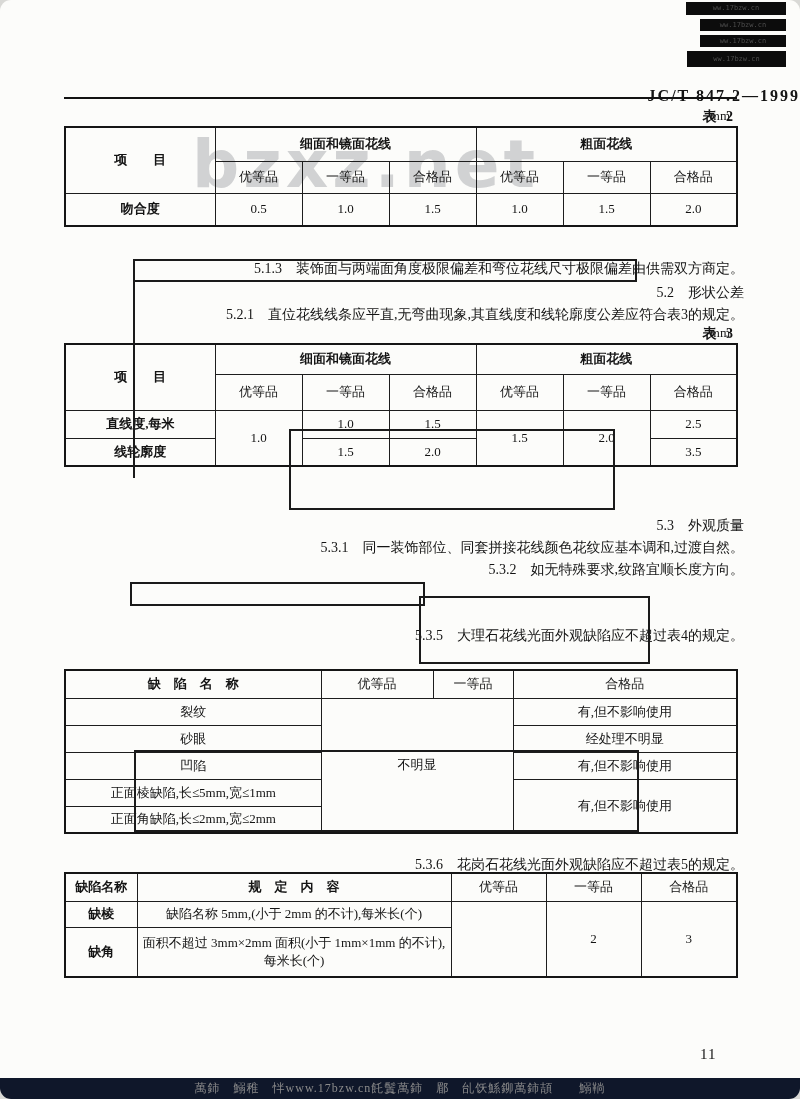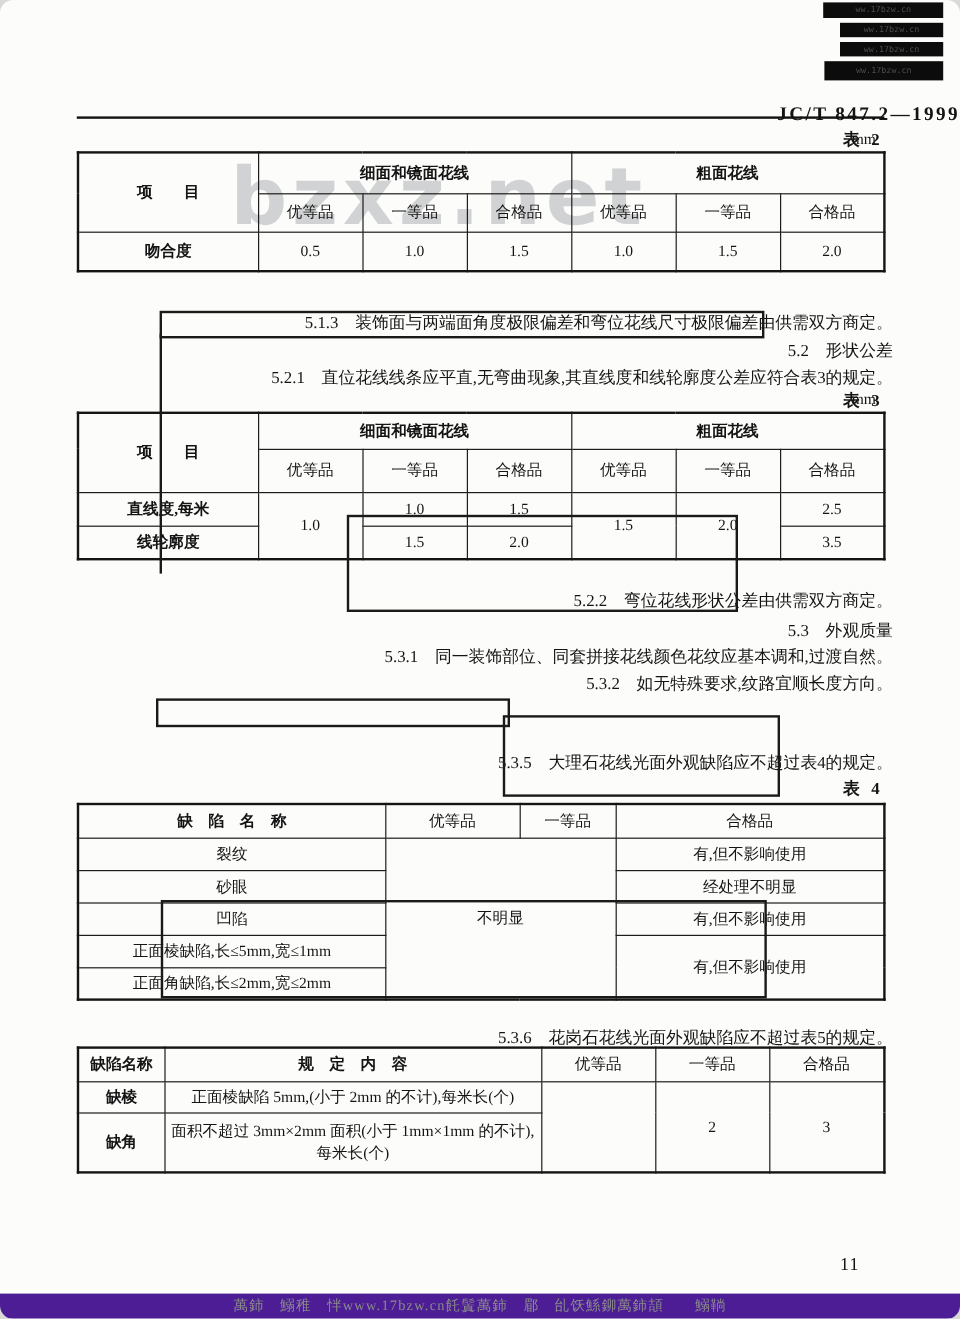--- a/index.html
+++ b/index.html
@@ -40,21 +40,21 @@
   td.hd{font-weight:bold;}
   td.left{text-align:left;padding-left:9px;}
 
   .clause{position:absolute;left:84px;width:660px;font-size:14px;white-space:nowrap;text-align:right;}
 
   .anno{position:absolute;border:2px solid #1a1a1a;background:transparent;pointer-events:none;}
   .anno-vline{position:absolute;border-left:2px solid #1a1a1a;width:0;pointer-events:none;}
 
   .pageno{position:absolute;left:700px;top:1046px;font-size:15px;letter-spacing:1px;}
 
-  .footer{position:absolute;left:0;bottom:0;width:800px;height:21px;background:#4c1d95;
+  .footer{position:absolute;left:0;bottom:0;width:800px;height:21px;background:#0f172a;
     color:#8b8b8b;font-size:12px;line-height:21px;text-align:center;letter-spacing:1px;
     overflow:hidden;white-space:nowrap;}
 </style>
 </head>
 <body>
 
 <div class="page">
 
   <div class="redact r1">ww.17bzw.cn</div>
   <div class="redact r2">ww.17bzw.cn</div>
@@ -151,29 +151,25 @@
     </tr>
     <tr style="height:28px">
       <td class="hd">线轮廓度</td>
       <td>1.5</td>
       <td>2.0</td>
       <td>3.5</td>
     </tr>
   </tbody>
     </table>
 
-  <div class="clause" style="top:492px;">5.2.2　弯位花线形状公差由供需双方商定。</div>
   <div class="clause" style="top:517px;">5.3　外观质量</div>
   <div class="clause" style="top:539px;">5.3.1　同一装饰部位、同套拼接花线颜色花纹应基本调和,过渡自然。</div>
   <div class="clause" style="top:561px;">5.3.2　如无特殊要求,纹路宜顺长度方向。</div>
   <div class="clause" style="top:627px;">5.3.5　大理石花线光面外观缺陷应不超过表4的规定。</div>
 
-  <div class="cap-row" style="top:649px;">
-    <span class="cap">表 4</span>
-  </div>
 
   <table class="tbl" style="top:669px;">
     <colgroup>
       <col style="width:256px">
         <col style="width:112px">
         <col style="width:80px">
         <col style="width:224px">
     </colgroup>
     <tbody>
         <tr style="height:28px">
@@ -219,21 +215,21 @@
     <tbody>
         <tr style="height:28px">
       <td class="hd">缺陷名称</td>
       <td class="hd">规　定　内　容</td>
       <td>优等品</td>
       <td>一等品</td>
       <td>合格品</td>
     </tr>
     <tr style="height:26px">
       <td class="hd">缺棱</td>
-      <td class="left">正面棱缺陷 5mm,(小于 2mm 的不计),每米长(个)</td>
+      <td class="left">缺陷名称 5mm,(小于 2mm 的不计),每米长(个)</td>
       <td rowspan="2"></td>
       <td rowspan="2">2</td>
       <td rowspan="2">3</td>
     </tr>
     <tr style="height:50px">
       <td class="hd">缺角</td>
       <td class="left" style="white-space:normal;">面积不超过 3mm×2mm 面积(小于 1mm×1mm 的不计),每米长(个)</td>
     </tr>
   </tbody>
     </table>

